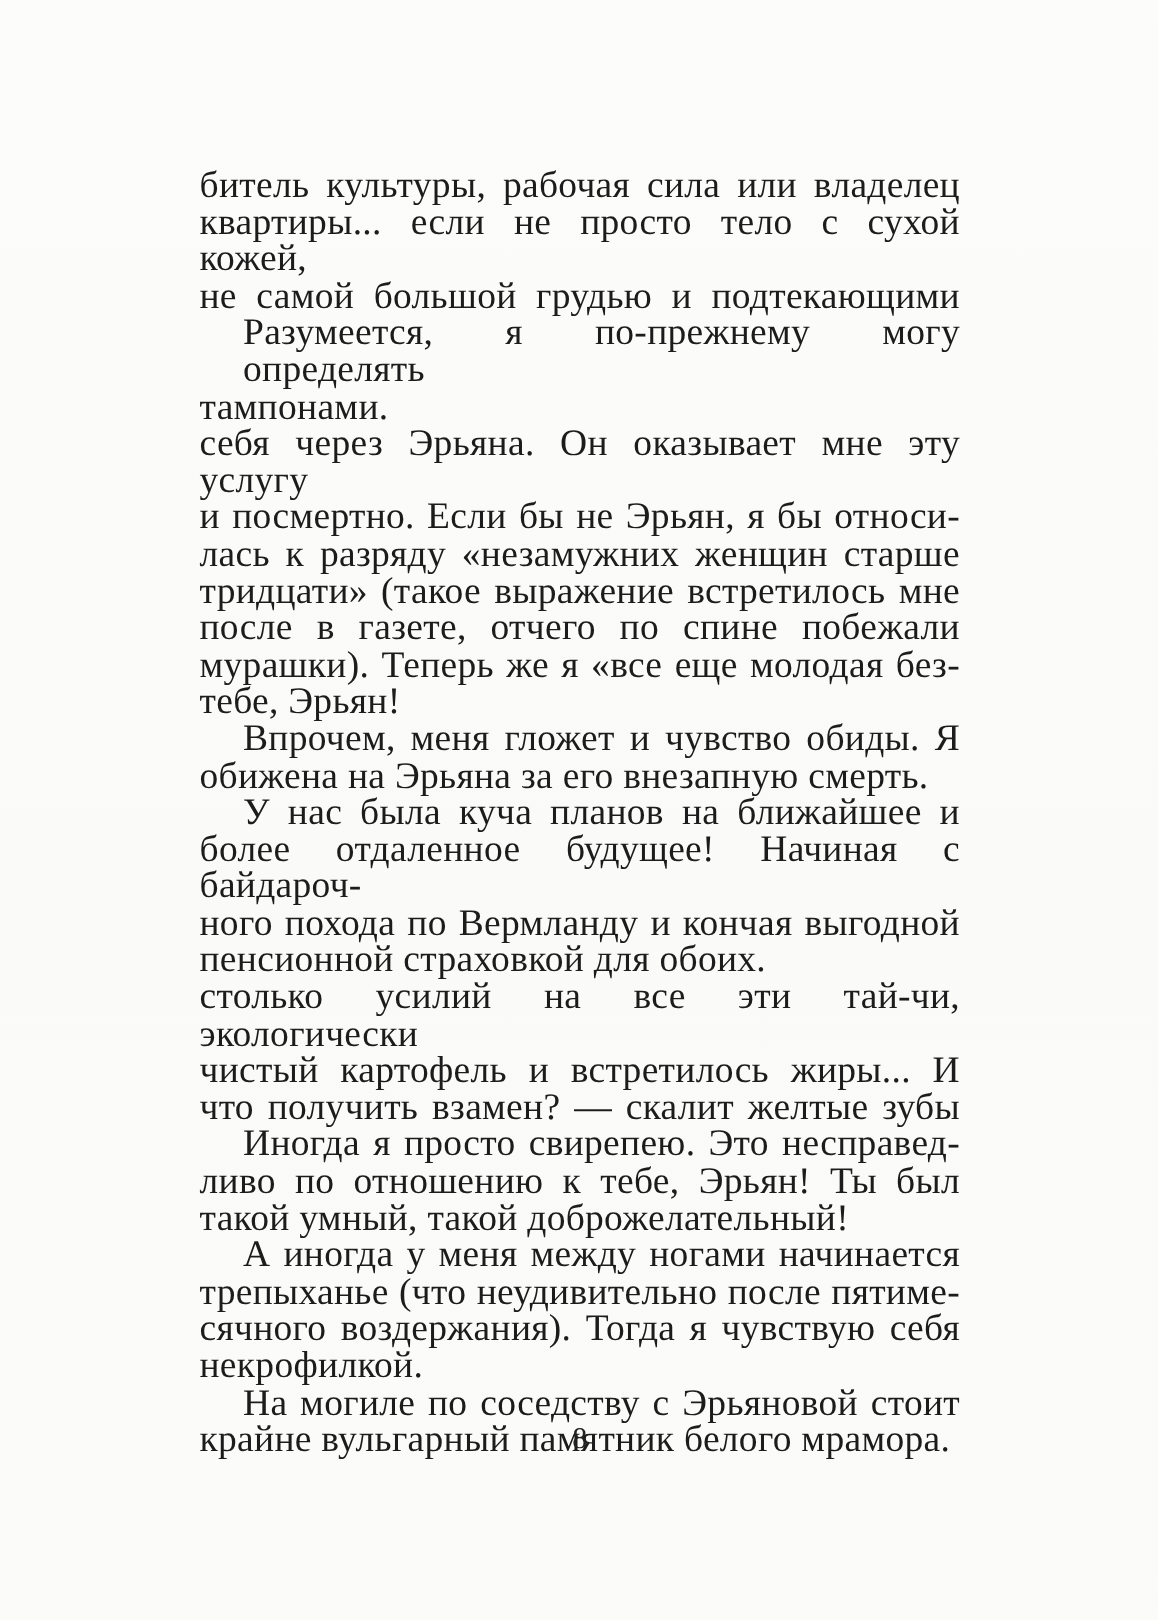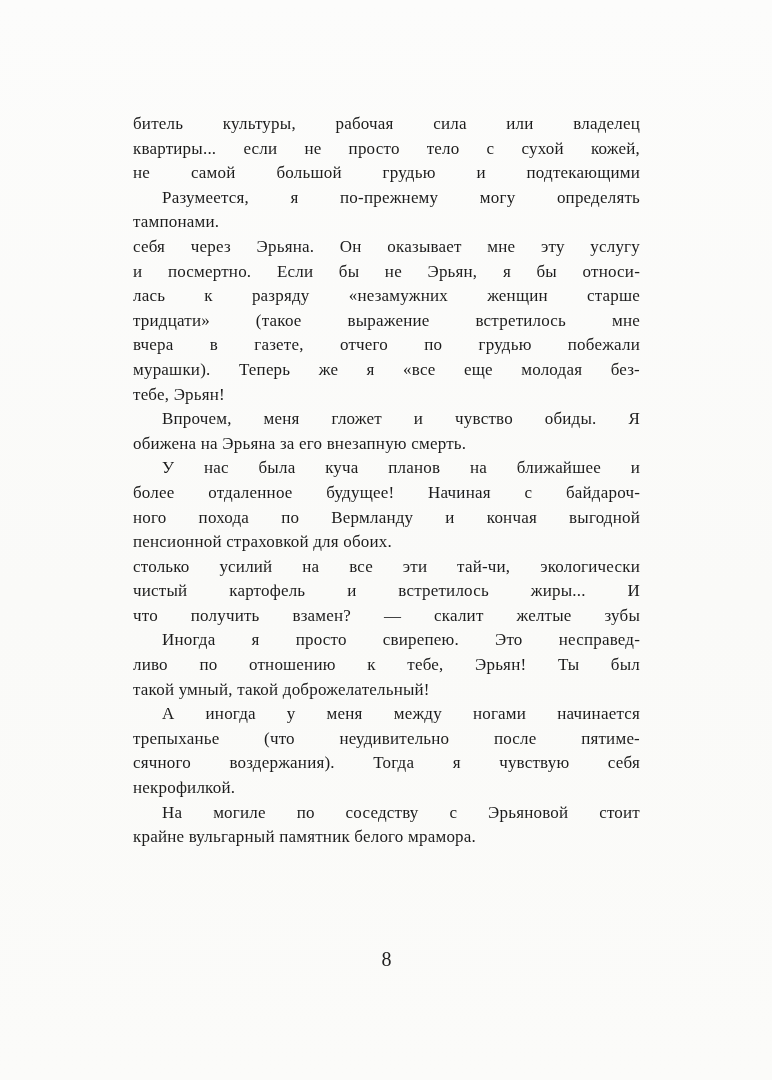--- a/index.html
+++ b/index.html
@@ -17,21 +17,21 @@
     left: 0; top: 0;
     width: 772px;
     height: 1080px;
     background: linear-gradient(180deg, #fcfcfb 0%, #fafaf8 55%, #fbfbf9 100%);
   }
   .text-block {
     position: absolute;
     left: 133px;
     top: 112px;
     width: 507px;
-    font-size: 17px;
+    font-size: 25px;
     line-height: 24.6px;
     color: #1c1c1c;
     letter-spacing: 0.2px;
   }
   .line {
     display: block;
     width: 100%;
     text-align: justify;
     text-align-last: justify;
     white-space: normal;
@@ -59,21 +59,21 @@
   <div class="text-block" id="text-block">
       <div class="line">битель культуры, рабочая сила или владелец</div>
       <div class="line">квартиры... если не просто тело с сухой кожей,</div>
       <div class="line">не самой большой грудью и подтекающими</div>
       <div class="line indent">Разумеется, я по-прежнему могу определять</div>
       <div class="line end">тампонами.</div>
       <div class="line">себя через Эрьяна. Он оказывает мне эту услугу</div>
       <div class="line">и посмертно. Если бы не Эрьян, я бы относи-</div>
       <div class="line">лась к разряду «незамужних женщин старше</div>
       <div class="line">тридцати» (такое выражение встретилось мне</div>
-      <div class="line">вчера в газете, отчего по грудью побежали</div>
+      <div class="line">после в газете, отчего по спине побежали</div>
       <div class="line">мурашки). Теперь же я «все еще молодая без-</div>
       <div class="line end">тебе, Эрьян!</div>
       <div class="line indent">Впрочем, меня гложет и чувство обиды. Я</div>
       <div class="line end">обижена на Эрьяна за его внезапную смерть.</div>
       <div class="line indent">У нас была куча планов на ближайшее и</div>
       <div class="line">более отдаленное будущее! Начиная с байдароч-</div>
       <div class="line">ного похода по Вермланду и кончая выгодной</div>
       <div class="line end">пенсионной страховкой для обоих.</div>
       <div class="line">столько усилий на все эти тай-чи, экологически</div>
       <div class="line">чистый картофель и встретилось жиры... И</div>

